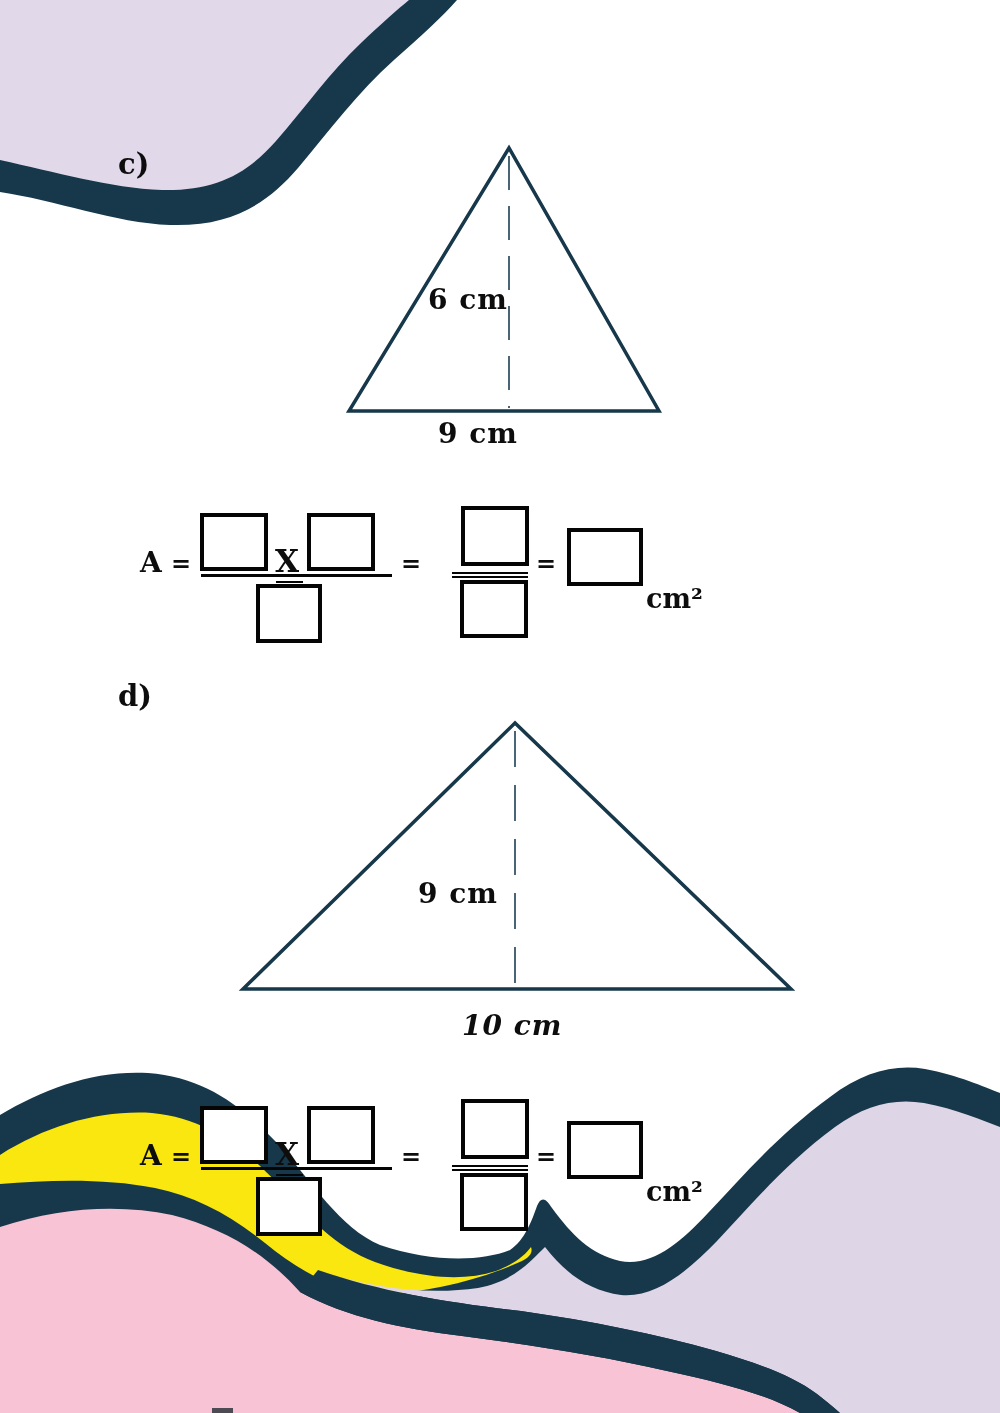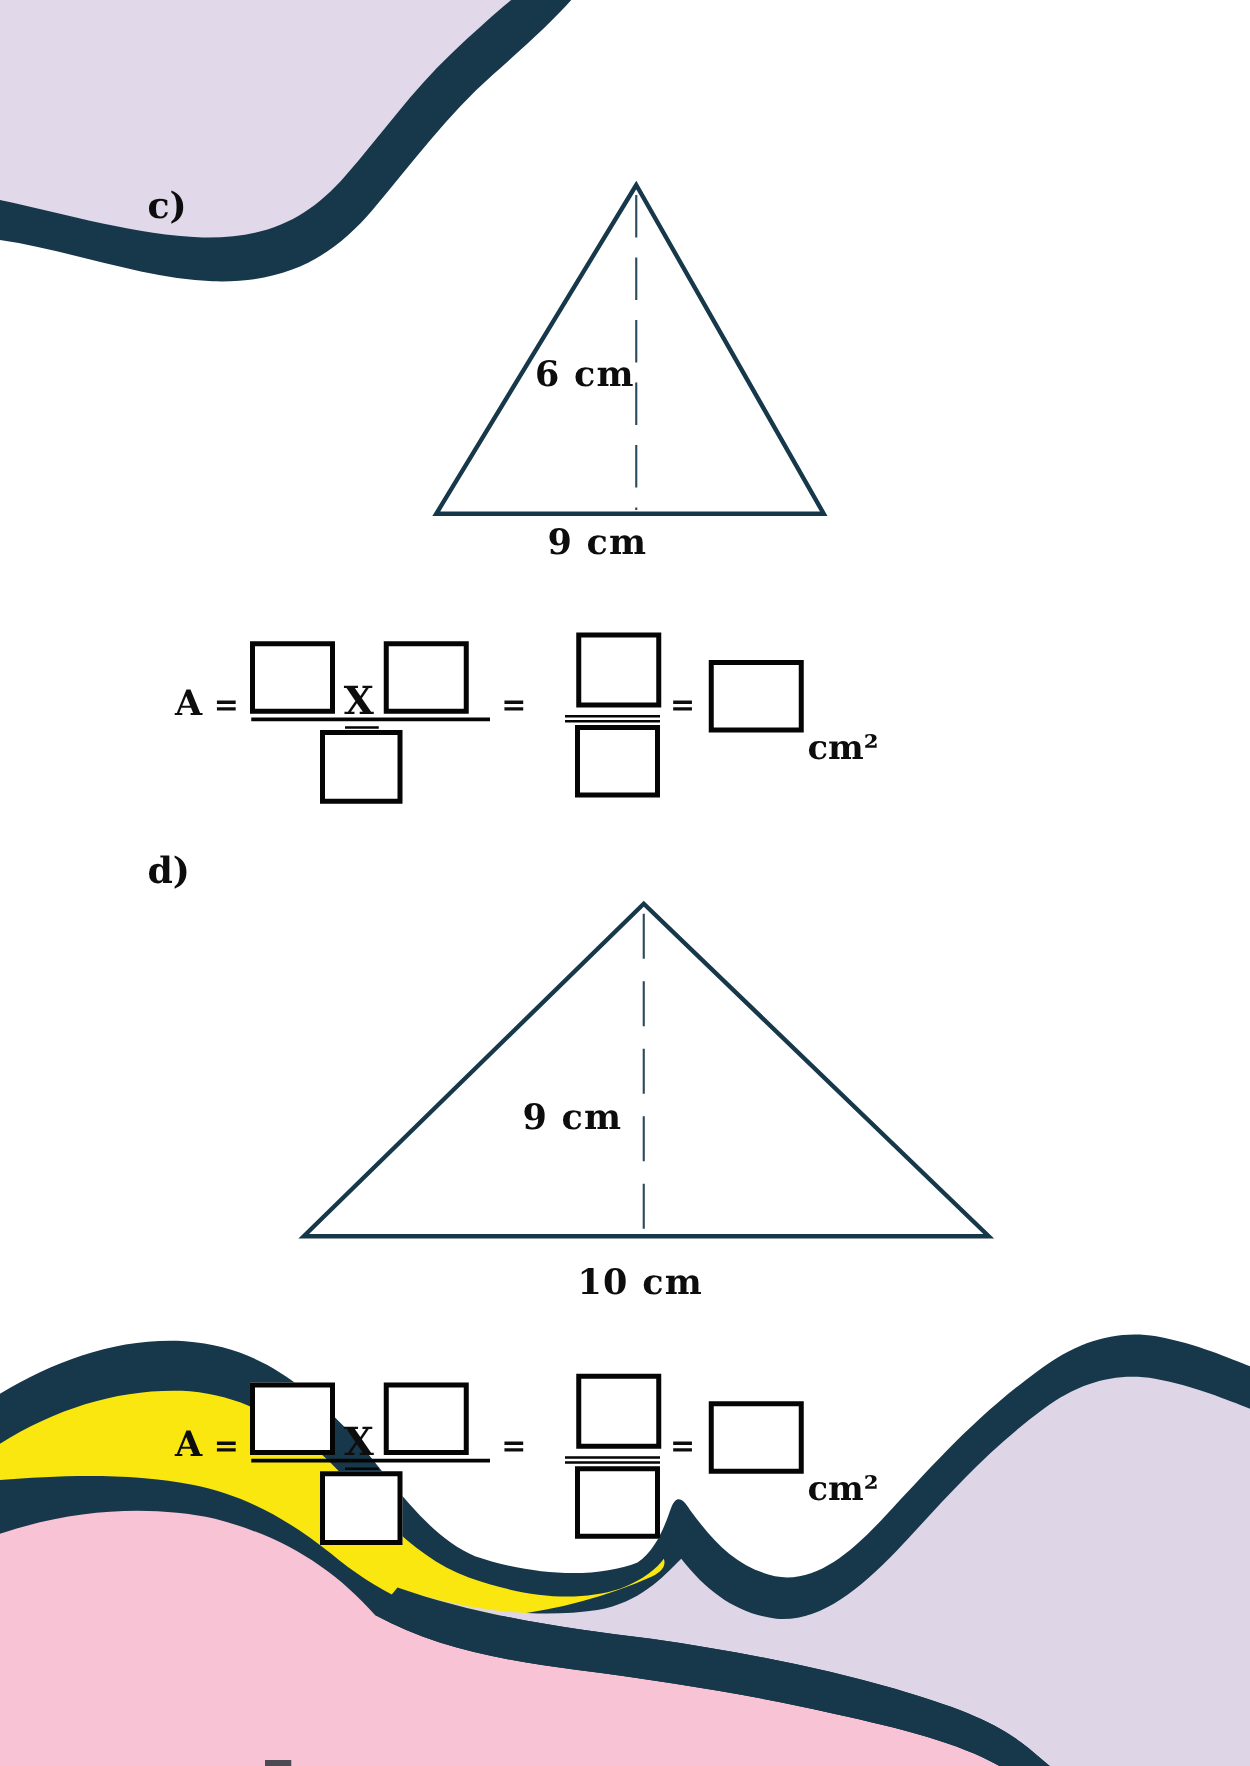--- a/index.html
+++ b/index.html
@@ -69,21 +69,21 @@
   <div class="abox" style="left:461px;top:506px;width:68px;height:60px;"></div>
   <div class="fline" style="left:452px;top:572px;width:76px;height:2px;"></div>
   <div class="fline" style="left:452px;top:576px;width:76px;height:2px;"></div>
   <div class="abox" style="left:460px;top:580px;width:68px;height:58px;"></div>
   <div class="txt f-eq" style="left:536px;top:552px;">=</div>
   <div class="abox" style="left:567px;top:528px;width:76px;height:58px;"></div>
   <div class="txt f-unit" style="left:646px;top:549px;">cm²</div>
 
   <div class="txt problem-label" style="left:118px;top:682px;">d)</div>
   <div class="txt dim-label" style="left:418px;top:880px;">9 cm</div>
-  <div class="txt dim-label" style="left:462px;top:1012px;">10 cm</div>
+  <div class="txt dim-label" style="left:462px;top:1012px;font-style:italic;">10 cm</div>
 
   <div class="txt f-sym" style="left:140px;top:1142px;">A</div>
   <div class="txt f-eq" style="left:171px;top:1145px;">=</div>
   <div class="abox" style="left:200px;top:1106px;width:68px;height:58px;"></div>
   <div class="txt f-x" style="left:275px;top:1139px;">X</div>
   <div class="abox" style="left:307px;top:1106px;width:68px;height:58px;"></div>
   <div class="fline" style="left:201px;top:1167px;width:191px;height:3px;"></div>
   <div class="fline" style="left:276px;top:1174px;width:27px;height:2px;"></div>
   <div class="abox" style="left:256px;top:1177px;width:66px;height:59px;"></div>
   <div class="txt f-eq" style="left:401px;top:1145px;">=</div>

